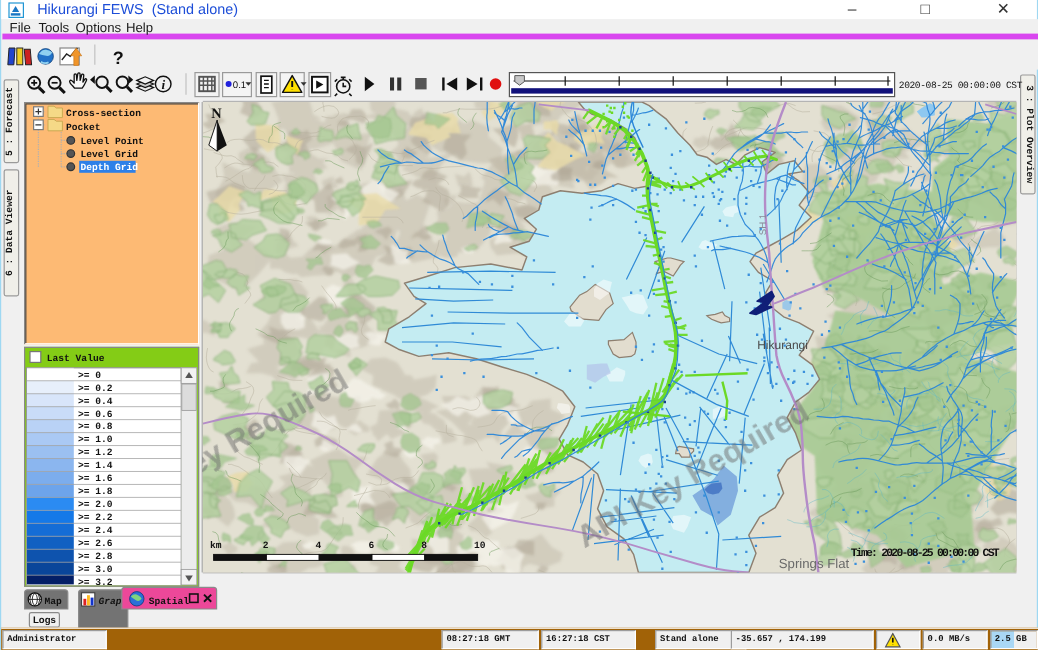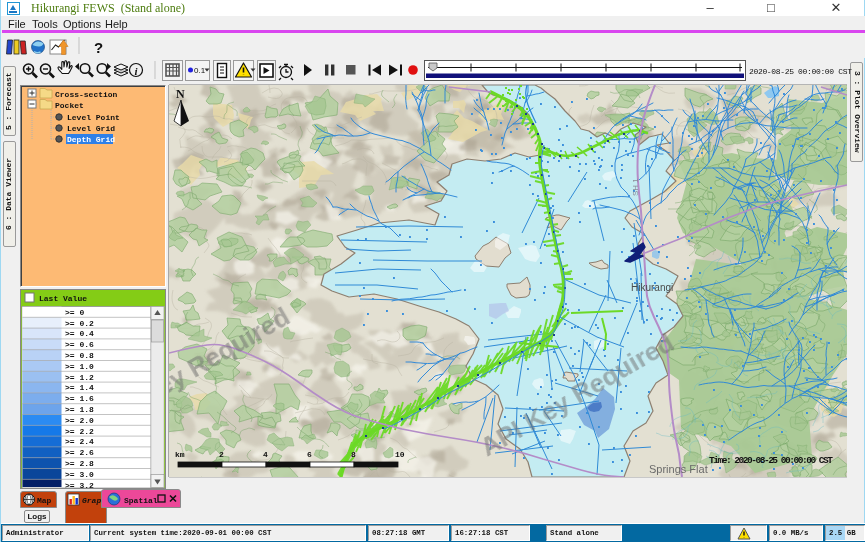--- a/index.html
+++ b/index.html
@@ -3,45 +3,45 @@
 <meta charset="utf-8">
 <style>
 * { margin:0; padding:0; box-sizing:border-box; }
 html,body { width:865px; height:542px; overflow:hidden; background:#fff; }
 body { font-family:"Liberation Sans", sans-serif; }
 #win { position:absolute; left:0; top:0; width:865px; height:542px; background:#f0f0f0; border-left:1px solid #9ed8f2; border-right:1px solid #9ed8f2; }
 
 #titlebar { position:absolute; left:0; top:0; width:100%; height:16px; background:#fff; }
 #appicon { position:absolute; left:6px; top:2px; width:13px; height:13px; background:#fff; border:1.5px solid #2196d4; }
 #appicon:after { content:""; position:absolute; left:1.5px; top:2px; width:0; height:0; border-left:3.5px solid transparent; border-right:3.5px solid transparent; border-bottom:5.5px solid #1976c4; } #appicon:before { content:""; position:absolute; left:1px; top:8px; width:8px; height:2px; background:#1976c4; }
-#title { position:absolute; left:30px; top:1px; font-size:12px; color:#4d7c0f;font-family:Liberation Serif, serif; }
+#title { position:absolute; left:30px; top:1px; font-size:12px; color:#1d4ed8; }
 .winbtn { position:absolute; top:0px; width:14px; height:15px; font-size:13px; color:#333; text-align:center; line-height:15px; }
 
-#menubar { position:absolute; left:1px; top:16px; width:863px; height:17px; background:#f0f0f0; border-bottom:3px solid #d946ef; font-size:11px; color:#1a1a1a; }
+#menubar { position:absolute; left:1px; top:16px; width:863px; height:17px; background:#f0f0f0; border-bottom:5px solid #d946ef; font-size:11px; color:#1a1a1a; }
 #menubar span { position:absolute; top:2px; }
 
 #toolbar1 { position:absolute; left:1px; top:33px; width:863px; height:25px; background:#f0f0f0; }
 
 .vtab { position:absolute; background:#f0efe9; border:1px solid #9a9a9a; border-radius:2px; font-family:"Liberation Mono", monospace; font-size:8px; font-weight:bold; color:#111; text-align:center; }
 .vtab-l { writing-mode:vertical-rl; transform:rotate(180deg); }
 .vtab-r { writing-mode:vertical-rl; }
 
 #toolbar2 { position:absolute; left:18px; top:58px; width:828px; height:27px; background:#f0f0f0; }
 
 #treepanel { position:absolute; left:19px; top:85px; width:146px; height:202px; background:#fdba74; border:1px solid #888; border-right-color:#fff; border-bottom-color:#fff; box-shadow:inset 1px 1px 0 #404040; font-family:"Liberation Mono", monospace; font-size:8px; font-weight:bold; color:#111; }
 
 #legendpanel { position:absolute; left:19px; top:289px; width:146px; height:200px; background:#84cc16; border:1px solid #888; font-family:"Liberation Mono", monospace; font-size:8px; font-weight:bold; color:#111; }
 
 #map { position:absolute; left:168px; top:85px; width:678px; height:392px; background:#e3e0d2; box-shadow:-1px 0 0 #a8a8a8, 0 -1px 0 #b4b4b4, 0 1px 0 #c8c8c8; }
 
 #bottomtabs { position:absolute; left:18px; top:489px; width:828px; height:20px; }
-.btab { position:absolute; background:#c2410c; border:1px solid #8a8a8a; border-radius:3px 3px 0 0; font-family:"Liberation Mono", monospace; font-size:8px; font-weight:bold; color:#111; }
+.btab { position:absolute; background:#737373; border:1px solid #8a8a8a; border-radius:3px 3px 0 0; font-family:"Liberation Mono", monospace; font-size:8px; font-weight:bold; color:#111; }
 #logsbtn { position:absolute; left:23px; top:510px; width:26px; height:13px; background:#f0f0f0; border:1px solid #8a8a8a; border-radius:2px; font-family:Liberation Sans, sans-serif; font-size:8px; font-weight:bold; color:#111; text-align:center; line-height:11px; }
 
-#statusbar { position:absolute; left:0px; top:523px; width:865px; height:19px; background:#0369a1; border-top:1px solid #fff; }
+#statusbar { position:absolute; left:0px; top:523px; width:865px; height:19px; background:#a16207; border-top:1px solid #fff; }
 .scell { position:absolute; top:1px; height:16px; background:#f0f0f0; border:1px solid; border-color:#9c9c9c #fff #fff #9c9c9c; font-family:"Liberation Mono", monospace; font-size:7.4px; font-weight:bold; color:#111; line-height:15px; padding-left:3px; overflow:hidden; white-space:nowrap; }
 </style>
 </head>
 <body>
 <div id="win">
   <div id="titlebar">
     <div id="appicon"></div>
     <div id="title">Hikurangi FEWS&nbsp; (Stand alone)</div>
     <div class="winbtn" style="left:702px;">–</div>
     <div class="winbtn" style="left:763px; font-size:13px;">□</div>
@@ -349,24 +349,24 @@
           <circle cx="12" cy="9" r="6" fill="none" stroke="#123a7a" stroke-width="0.7"></circle>
           <text x="22" y="13" font-family="Liberation Mono" font-size="8" font-weight="bold" fill="#111">Spatial</text>
           <rect x="56" y="5" width="7" height="7" fill="none" stroke="#111" stroke-width="1.3"></rect>
           <path d="M68 5.5l6 6M74 5.5l-6 6" stroke="#111" stroke-width="1.6"></path>
         </svg>
     </div>
   </div>
   <div id="logsbtn">Logs</div>
   <div id="statusbar">
     <div class="scell" style="left:1px; width:87px;">Administrator</div>
-    <div class="scell" style="left:89px; width:276px;">Current system time:2020-09-01 00:00 CST</div>
     <div class="scell" style="left:367px; width:81px;">08:27:18 GMT</div>
     <div class="scell" style="left:450px; width:79px;">16:27:18 CST</div>
     <div class="scell" style="left:531px; width:76px;margin-left:14px;">Stand alone</div>
+    <div class="scell" style="left:608px; width:119px;">-35.657 , 174.199</div>
     <div class="scell" style="left:729px; width:37px;"><svg width="14" height="13" style="margin-top:1px;margin-left:3px;">
           <path d="M7 1l6 11H1z" fill="#ffe000" stroke="#555" stroke-width="1"></path>
           <path d="M7 4.5v4M7 10.3v.3" stroke="#111" stroke-width="1.4" fill="none"></path>
         </svg></div>
     <div class="scell" style="left:768px; width:54px;">0.0 MB/s</div>
     <div class="scell" style="left:824px; width:40px; background:linear-gradient(to right,#a9d7f5 0 19px,#f0f0f0 19px);">2.5 GB</div>
   </div>
 </div>
 
 </body></html>

